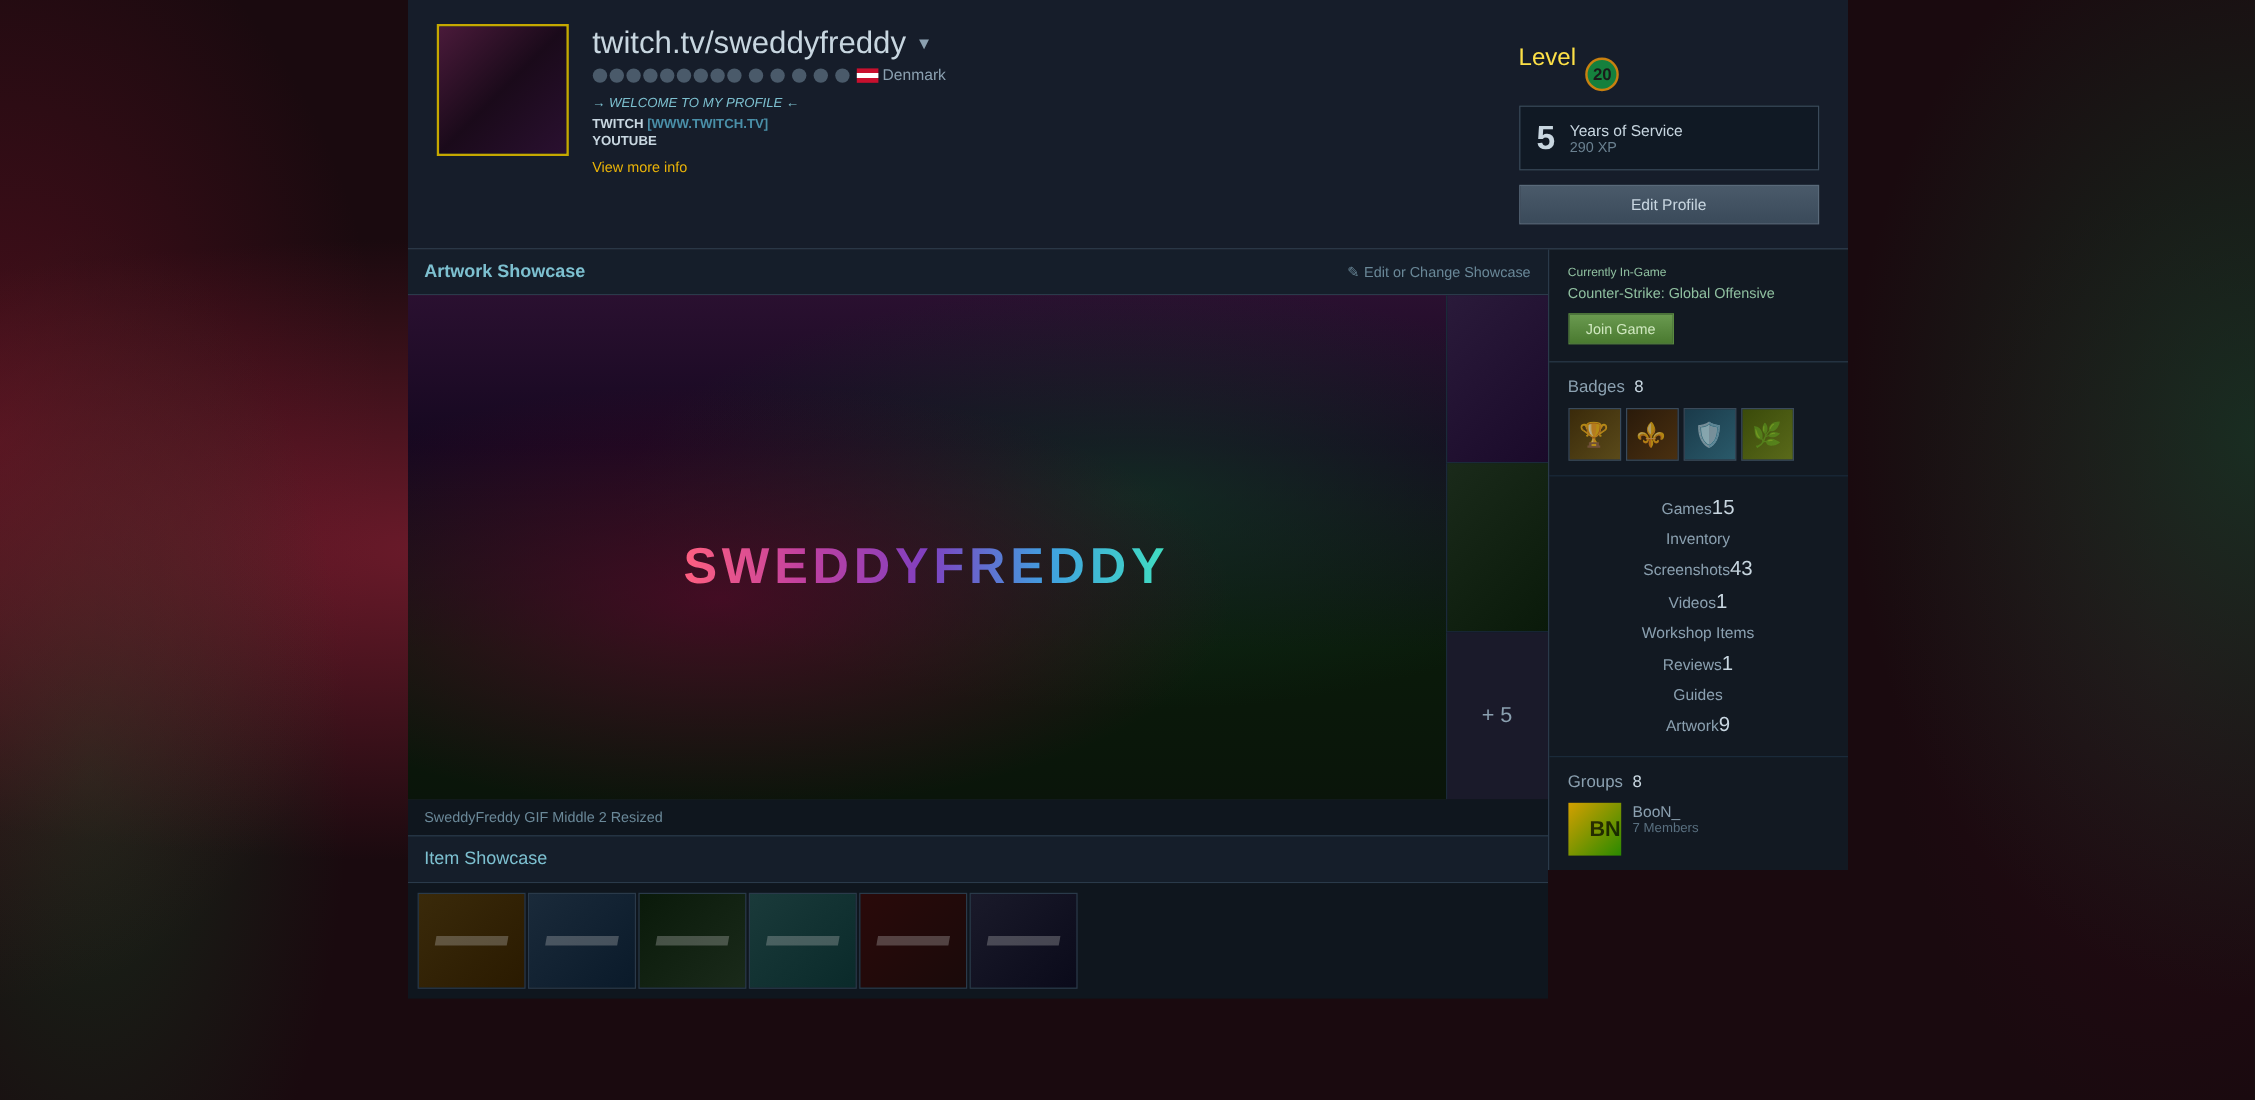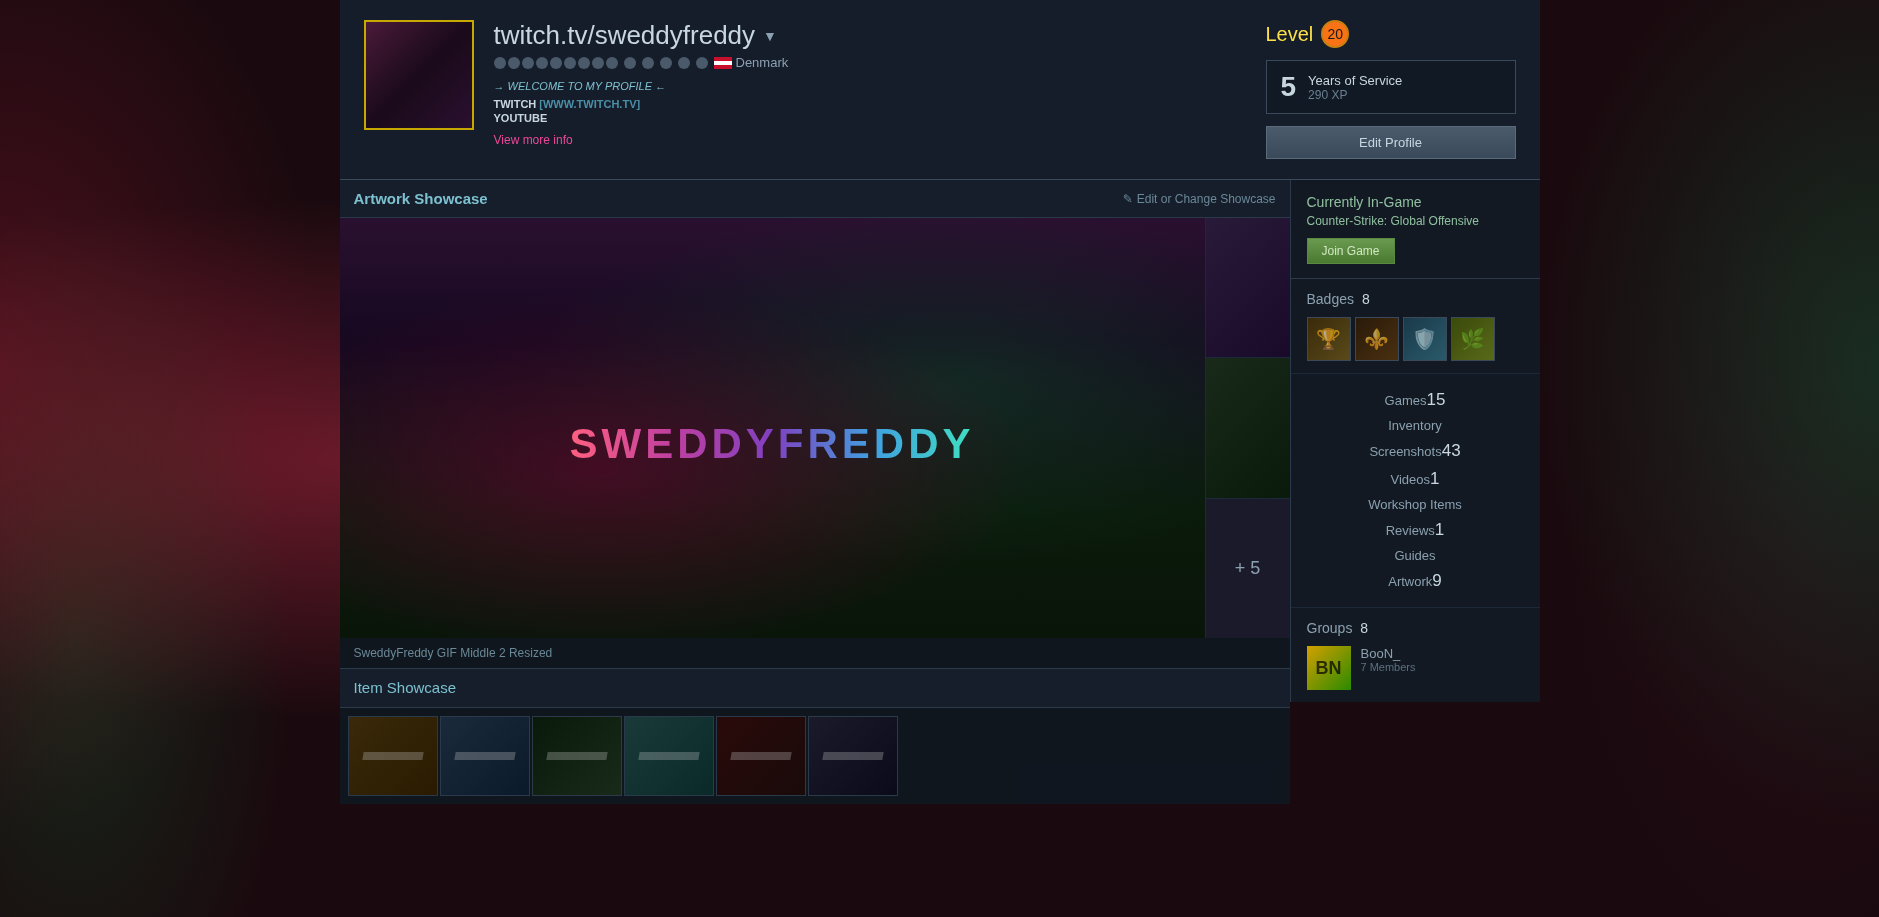--- a/index.html
+++ b/index.html
@@ -137,21 +137,21 @@
       display: block;
       margin-bottom: 2px;
     }
 
     .profile-link-url {
       color: #4a8fa8;
       font-size: 11px;
     }
 
     .view-more {
-      color: #ec4899;
+      color: #eab308;
       font-size: 12px;
       cursor: pointer;
       text-decoration: none;
       margin-top: 48px;
     }
 
     
     .profile-right {
       width: 250px;
       flex-shrink: 0;
@@ -163,31 +163,32 @@
       gap: 8px;
       margin-bottom: 12px;
     }
 
     .level-label {
       color: #fde047;
       font-size: 20px;
     }
 
     .level-badge {
-      background: #f97316;
+      background: #15803d;
       color: #1a1a1a;
       font-size: 14px;
-      font-weight: normal;
+      font-weight: bold;
       border-radius: 50%;
       width: 28px;
       height: 28px;
       display: flex;
       align-items: center;
       justify-content: center;
       border: 2px solid #c88010;
+      margin-top: 28px;
     }
 
     .years-of-service {
       background: rgba(15, 25, 35, 0.8);
       border: 1px solid #3a4a5a;
       padding: 10px 14px;
       display: flex;
       align-items: center;
       gap: 12px;
       margin-bottom: 12px;
@@ -417,21 +418,21 @@
       border-left: 1px solid #2a3a4a;
     }
 
     .currently-ingame {
       padding: 14px 16px;
       border-bottom: 1px solid #2a3a4a;
     }
 
     .ingame-title {
       color: #90c0a0;
-      font-size: 14px;
+      font-size: 10px;
       margin-bottom: 4px;
     }
 
     .ingame-game {
       color: #90c0a0;
       font-size: 12px;
       margin-bottom: 10px;
     }
 
     .join-game-btn {
@@ -526,21 +527,21 @@
       cursor: pointer;
     }
 
     .group-avatar {
       width: 44px;
       height: 44px;
       background: linear-gradient(135deg, #d4a000, #2a8a00);
       flex-shrink: 0;
       display: flex;
       align-items: center;
-      justify-content: center;
+      justify-content: flex-end;
       position: relative;
     }
 
     .group-avatar-inner {
       font-size: 18px;
       color: rgba(0,0,0,0.7);
       font-weight: bold;
     }
 
     .group-info {}

